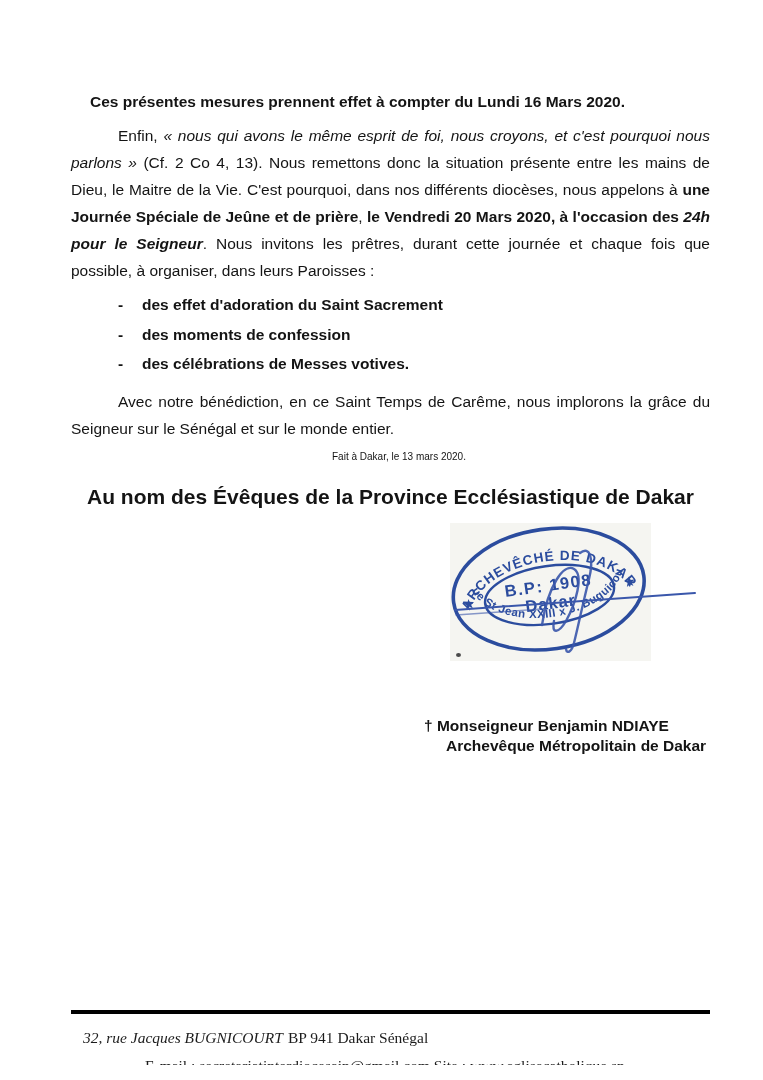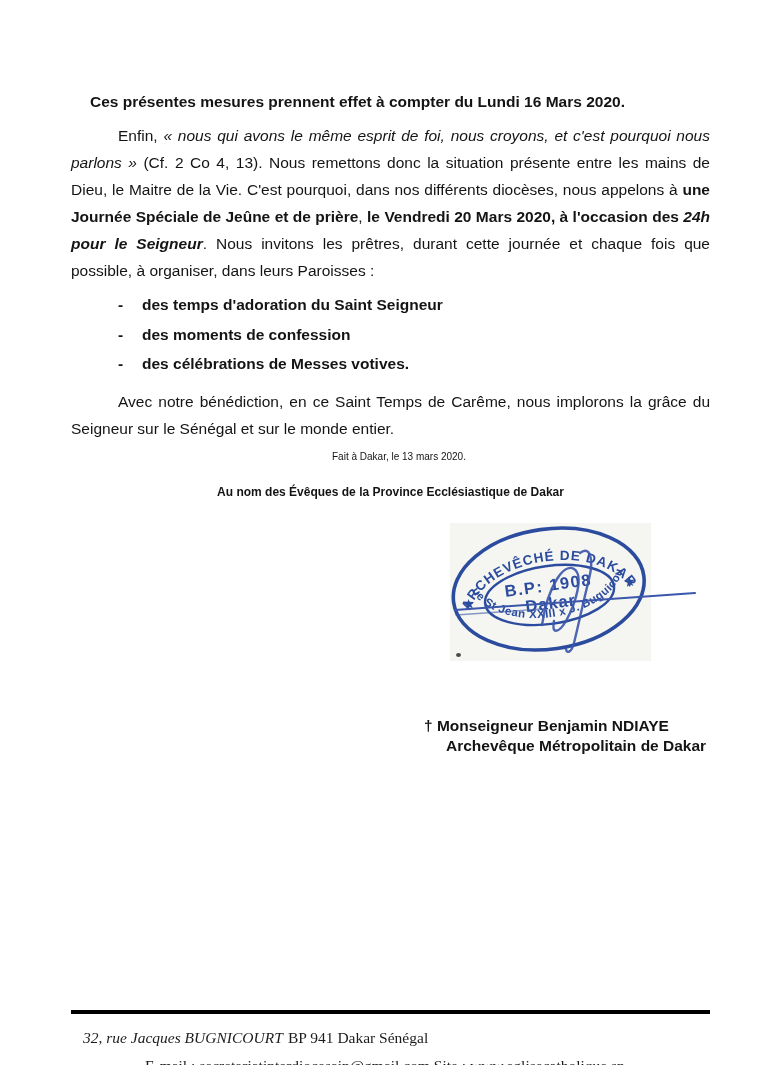--- a/index.html
+++ b/index.html
@@ -9,21 +9,21 @@
   .heading{font-weight:bold;font-size:15.5px;line-height:21px;margin-left:19px;}
   .para{font-size:15.5px;line-height:27px;text-align:justify;text-indent:47px;}
   .run-r{font-style:normal;font-weight:normal;}
   .run-i{font-style:italic;}
   .run-b{font-weight:bold;}
   .run-bi{font-weight:bold;font-style:italic;}
   .bullets{font-size:15.5px;font-weight:bold;}
   .bullet-row{display:flex;height:29.5px;align-items:flex-start;}
   .bullet-marker{width:24px;flex:0 0 24px;}
   .dateline{font-size:10px;}
-  .onbehalf{font-weight:bold;font-size:12px;text-align:center;}
+  .onbehalf{font-weight:bold;font-size:21px;text-align:center;}
   .stamp-bg{background:#f5f5f1;}
   .sig-block{font-weight:bold;font-size:15.5px;line-height:19.5px;white-space:nowrap;}
   .sig-line2{margin-left:22px;}
   .rule{background:#000000;height:3.5px;}
   .footer-text{font-family:"Liberation Serif",serif;font-size:15.5px;color:#1c1c1c;white-space:nowrap;}
   .addr{font-style:italic;}
   .clip{overflow:hidden;}
   .stamp-svg text{font-family:"Liberation Sans",sans-serif;font-weight:bold;}
 </style>
 </head>
@@ -31,21 +31,21 @@
 
 <div class="page">
 
   <div class="abs heading" style="top:91px;left:71px;width:639px;">Ces présentes mesures prennent effet à compter du Lundi 16 Mars 2020.</div>
 
   <div class="abs para" style="top:122px;left:71px;width:639px;"><span class="run-r">Enfin, </span><span class="run-i">« nous qui avons le même esprit de foi, nous croyons, et c'est pourquoi nous parlons »</span><span class="run-r"> (Cf. 2 Co 4, 13). Nous remettons donc la situation présente entre les mains de Dieu, le Maitre de la Vie. C'est pourquoi, dans nos différents diocèses, nous appelons à </span><span class="run-b">une Journée Spéciale de Jeûne et de prière</span><span class="run-r">, </span><span class="run-b">le Vendredi 20 Mars 2020, à l'occasion des </span><span class="run-bi">24h pour le Seigneur</span><span class="run-r">. Nous invitons les prêtres, durant cette journée et chaque fois que possible, à organiser, dans leurs Paroisses :</span></div>
 
   <div class="abs bullets" style="top:296px;left:118px;width:520px;">
     <div class="bullet-row">
       <span class="bullet-marker">-</span>
-      <span>des temps d'adoration du Saint Seigneur</span>
+      <span>des effet d'adoration du Saint Sacrement</span>
     </div>
     <div class="bullet-row">
       <span class="bullet-marker">-</span>
       <span>des moments de confession</span>
     </div>
     <div class="bullet-row">
       <span class="bullet-marker">-</span>
       <span>des célébrations de Messes votives.</span>
     </div>
   </div>

